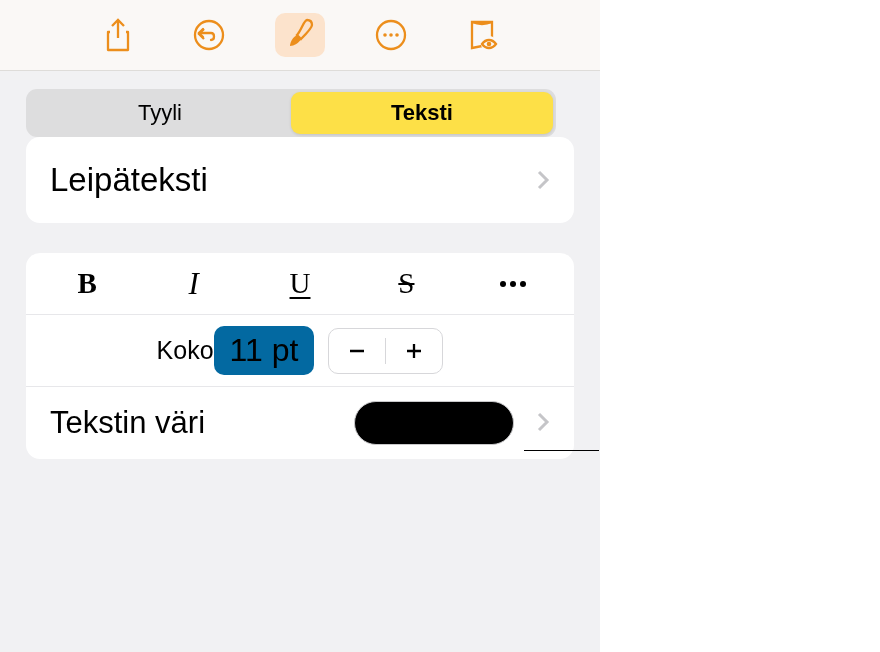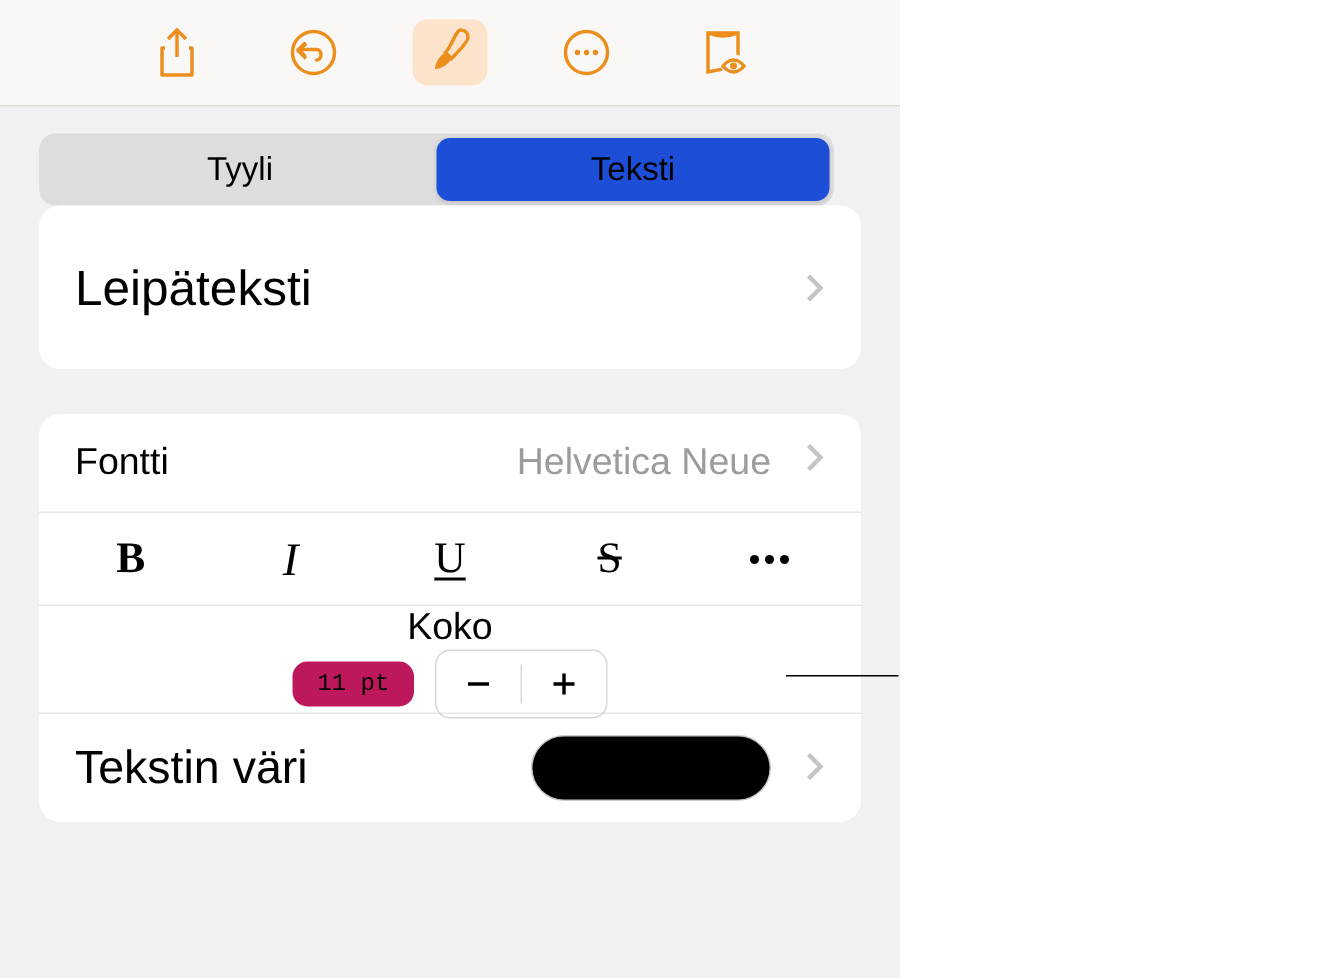--- a/index.html
+++ b/index.html
@@ -57,23 +57,23 @@
   .seg-item {
     flex: 1;
     display: flex;
     align-items: center;
     justify-content: center;
     font-size: 22px;
     color: #000;
     border-radius: 9px;
   }
   .seg-item.active {
-    background: #1d4ed8;
+    background: #fde047;
     box-shadow: 0 1px 3px rgba(0,0,0,.12);
-    font-weight: 400;
+    font-weight: 700;
   }
 
   .section-label {
     font-size: 19px;
     color: #8a8a8e;
     letter-spacing: .5px;
     margin: 28px 0 10px 50px;
   }
 
   .card {
@@ -84,21 +84,21 @@
 
   .row {
     display: flex;
     align-items: center;
     padding: 0 24px;
     border-bottom: 1px solid #e7e7ea;
   }
   .row:last-child { border-bottom: none; }
 
   .row.big {
-    height: 109px;
+    height: 86px;
     font-size: 33px;
     color: #000;
     justify-content: space-between;
   }
   .chev {
     color: #c5c5c8;
   }
 
   .row.font {
     height: 66px;
@@ -128,32 +128,30 @@
   .style-s { text-decoration: line-through; font-family: Georgia, serif;}
   .dots3 {
     display:flex; gap:4px;
   }
   .dots3 span { width:6px; height:6px; background:#000; border-radius:50%; }
 
   .row.size {
     height: 72px;
     font-size: 25px;
     color:#000;
-    justify-content: space-between;
-    flex-direction: column;
+    justify-content: center;
   }
   .size-right { display:flex; align-items:center; gap:14px; }
   .size-value-btn {
-    background:#be185d;
+    background:#0369a1;
     border-radius:10px;
     padding: 6px 16px;
-    font-size:16px;
+    font-size:32px;
     font-weight:400;
     color:#000;
-    font-family:Liberation Mono, monospace;
   }
   .stepper {
     display:flex;
     align-items:center;
     border:1px solid #d7d7da;
     border-radius:10px;
     height:46px;
     overflow:hidden;
   }
   .stepper div {
@@ -254,31 +252,20 @@
       <span>Leipäteksti</span>
       <span class="chev">
         <svg width="14" height="22" viewBox="0 0 14 22" fill="none" stroke="currentColor" stroke-width="3">
             <path d="M3 3 L11 11 L3 19"></path>
           </svg>
       </span>
     </div>
   </div>
 
   <div class="card">
-    <div class="row font">
-      <span class="font-label">Fontti</span>
-      <span class="font-right">
-        <span class="font-value">Helvetica Neue</span>
-        <span class="chev">
-          <svg width="14" height="22" viewBox="0 0 14 22" fill="none" stroke="currentColor" stroke-width="3">
-              <path d="M3 3 L11 11 L3 19"></path>
-            </svg>
-        </span>
-      </span>
-    </div>
 
     <div class="row style">
       <div class="style-btn style-b">B</div>
       <div class="style-btn style-i">I</div>
       <div class="style-btn style-u">U</div>
       <div class="style-btn style-s">S</div>
       <div class="style-btn">
         <div class="dots3">
             <span></span>
             <span></span>

